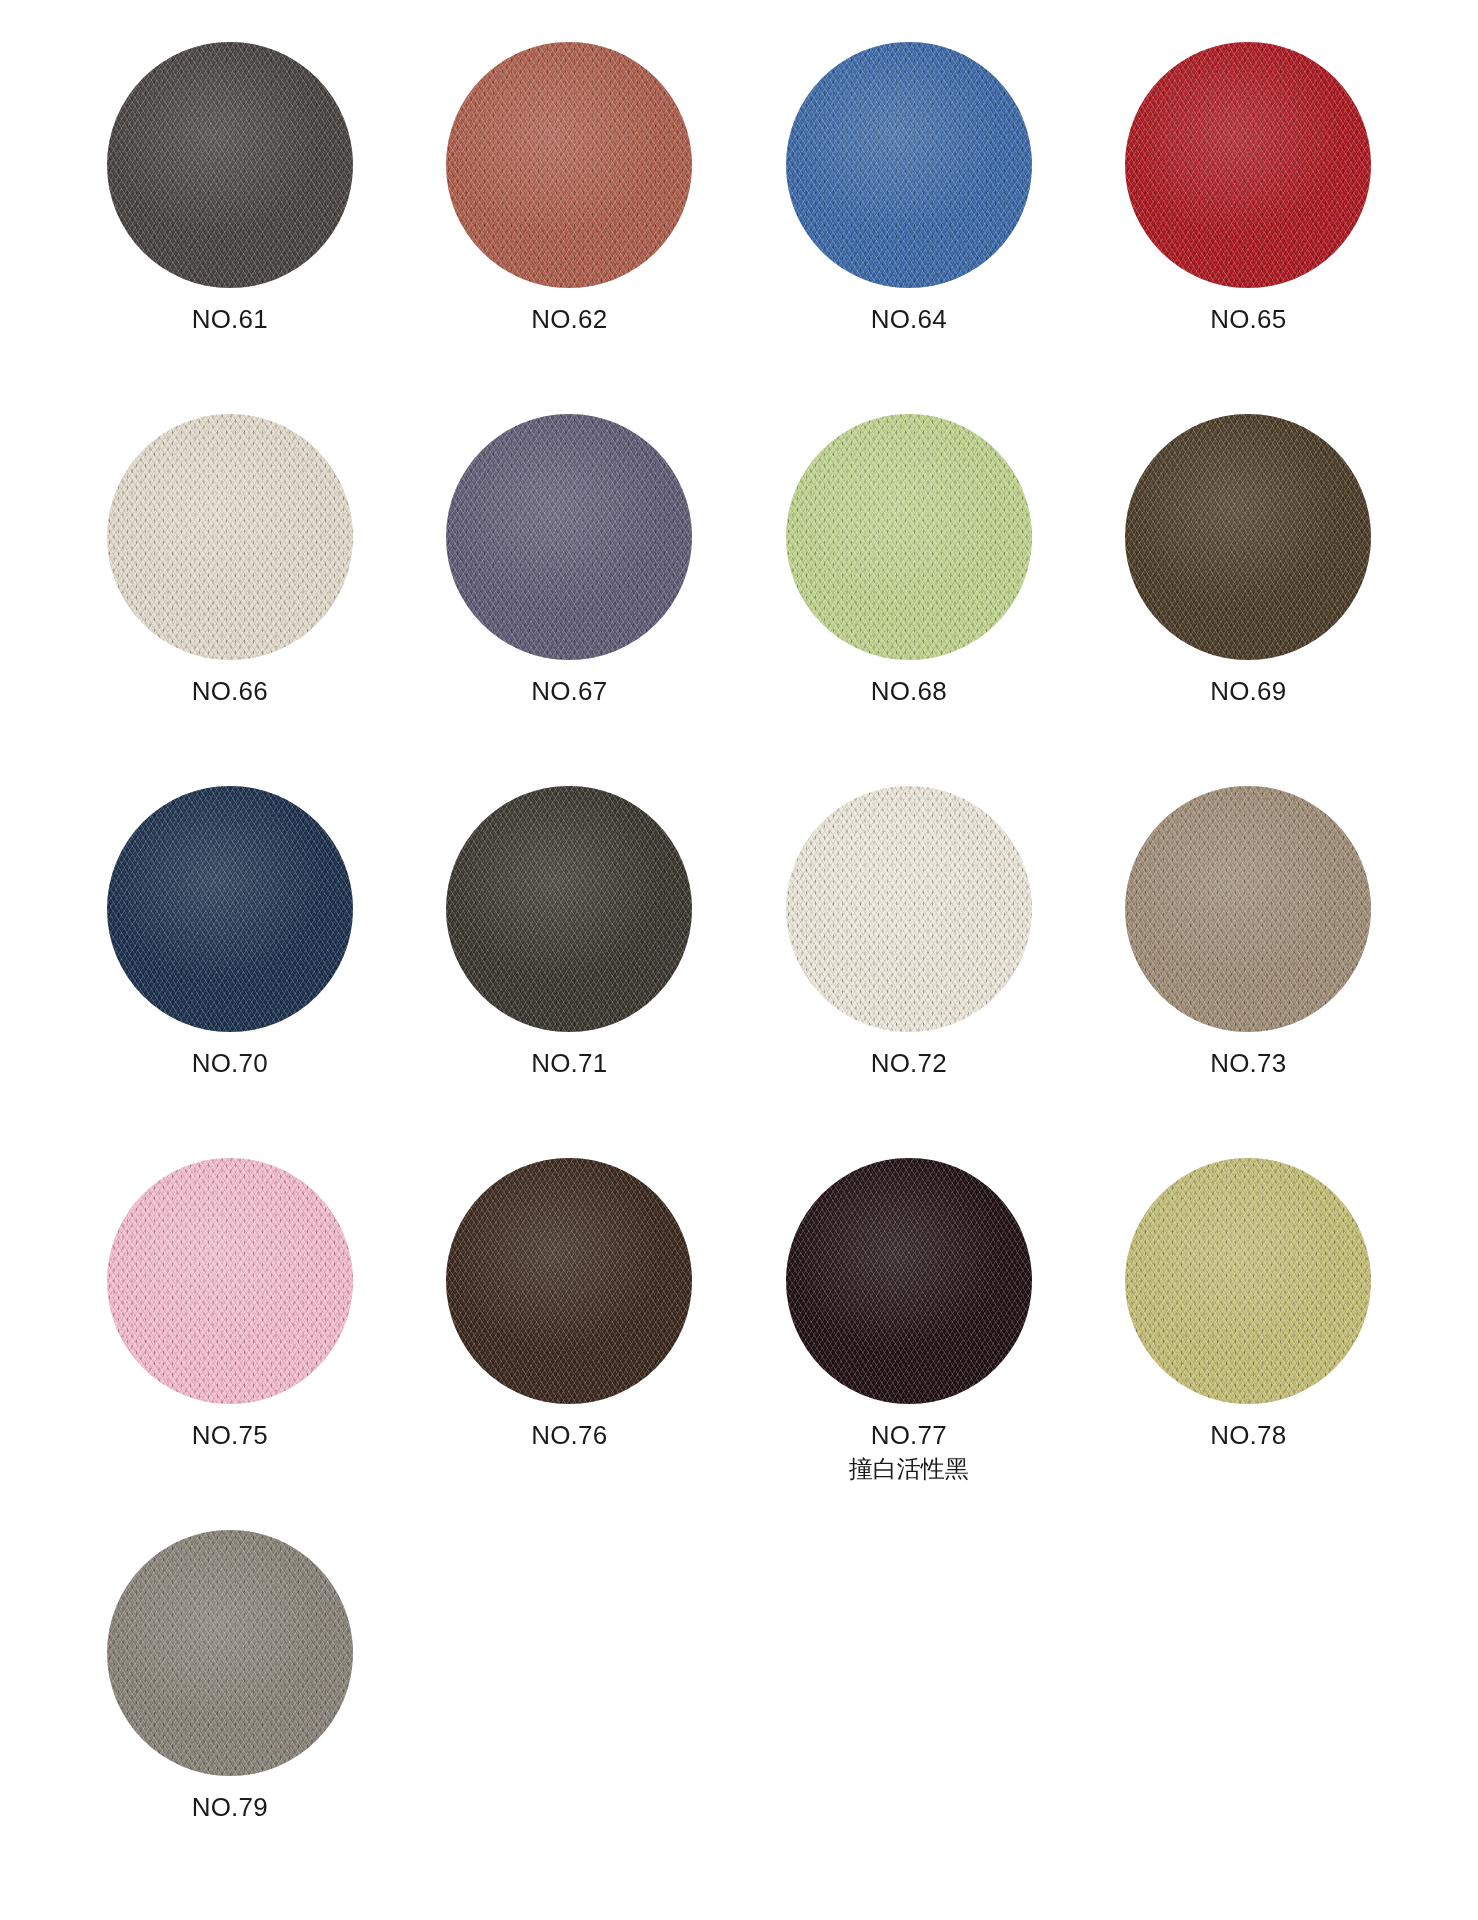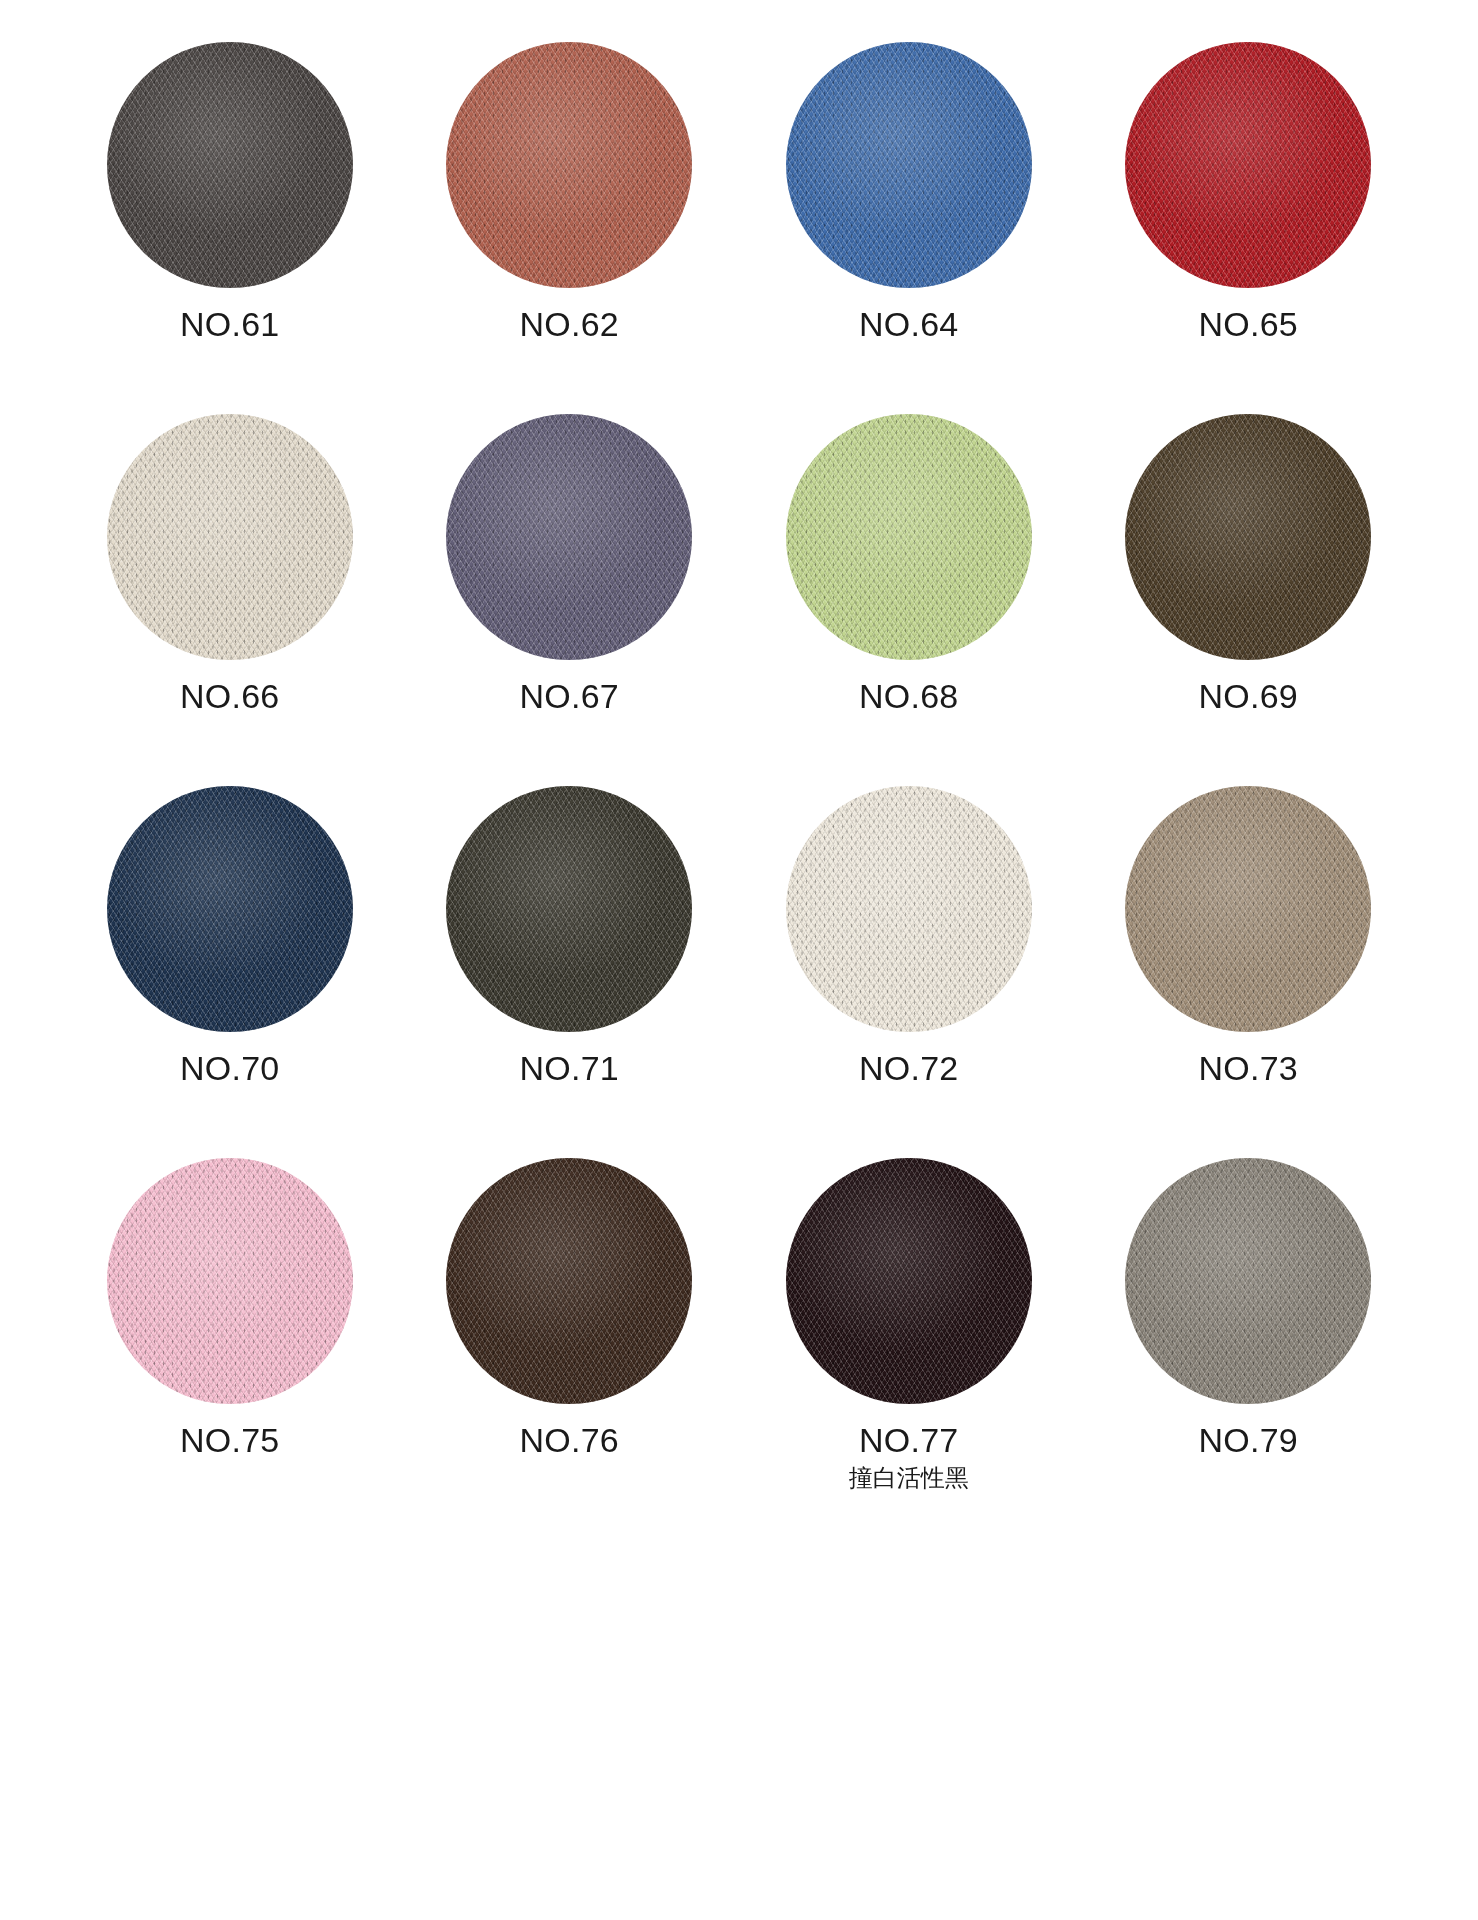--- a/index.html
+++ b/index.html
@@ -109,21 +109,21 @@
     pointer-events: none;
   }
 
   .swatch-labels {
     margin-top: 16px;
     text-align: center;
     line-height: 1.18;
   }
 
   .swatch-code {
-    font-size: 34px;
+    font-size: 26px;
     color: #1a1a1a;
     letter-spacing: 0.2px;
     white-space: nowrap;
   }
 
   .swatch-note {
     font-size: 24px;
     color: #1a1a1a;
     margin-top: 4px;
     white-space: nowrap;
@@ -310,20 +310,32 @@
         <div class="sheen"></div>
       </div>
     </div>
     <div class="swatch-labels">
       <div class="swatch-code">NO.77</div>
       <div class="swatch-note">撞白活性黑</div>
     </div>
   </div>
       <div class="swatch-cell">
     <div class="swatch-disc-wrap">
+      <div class="swatch-disc" style="background-color: rgb(198, 192, 121);">
+        <div class="tex"></div>
+        <div class="sheen"></div>
+      </div>
+    </div>
+    <div class="swatch-labels">
+      <div class="swatch-code">NO.78</div>
+
+    </div>
+  </div>
+      <div class="swatch-cell">
+    <div class="swatch-disc-wrap">
       <div class="swatch-disc" style="background-color: rgb(139, 133, 123);">
         <div class="tex"></div>
         <div class="sheen"></div>
       </div>
     </div>
     <div class="swatch-labels">
       <div class="swatch-code">NO.79</div>
 
     </div>
   </div>

